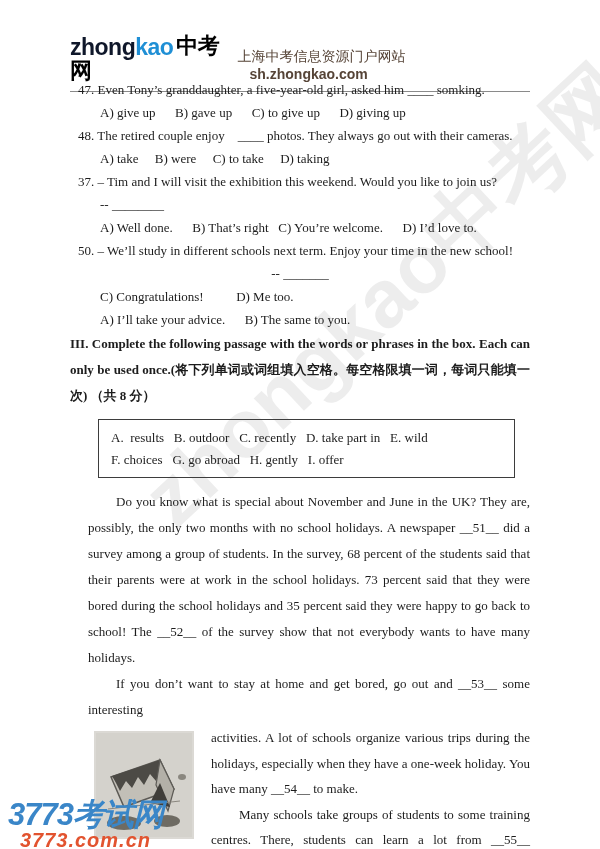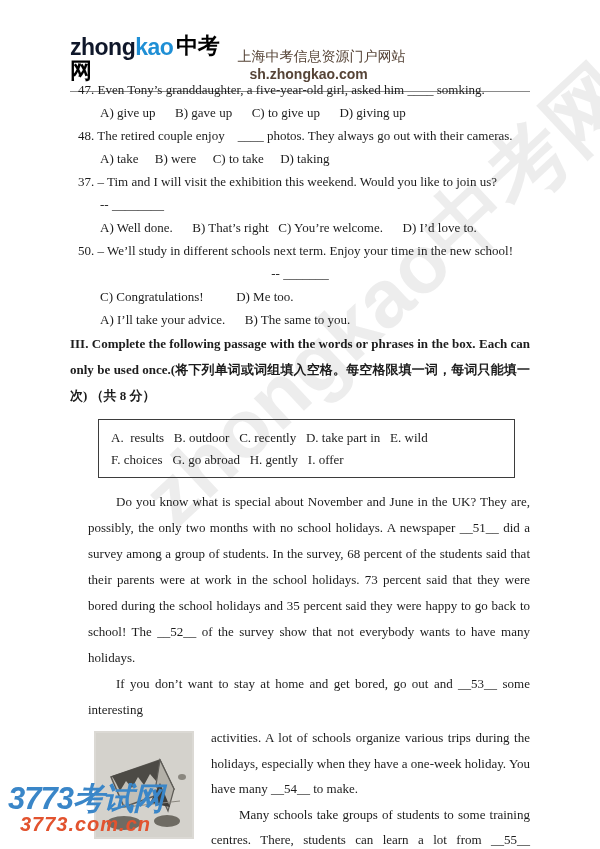--- a/index.html
+++ b/index.html
@@ -53,21 +53,21 @@
   .para.first-indent{text-indent:28px;}
   .float-wrap{margin-top:2px;}
   .tent-img{
     float:left;width:100px;height:108px;margin:6px 17px 4px 6px;
     display:block;
   }
   .float-para{line-height:25.5px;text-align:justify;}
   .float-para.first-indent{text-indent:28px;}
   
   .footer-logo{
-    position:absolute;left:8px;bottom:16px;z-index:2;
+    position:absolute;left:8px;bottom:0;z-index:2;
     font-family:"Liberation Sans", sans-serif;font-weight:bold;font-style:italic;
     text-align:center;
   }
   .footer-logo .big{font-size:31px;line-height:32px;color:#3a86c8;letter-spacing:-1px;}
   .footer-logo .small{font-size:20px;line-height:18px;color:#e2532f;letter-spacing:1px;}
 </style>
 </head>
 <body>
 
 <div class="page">

